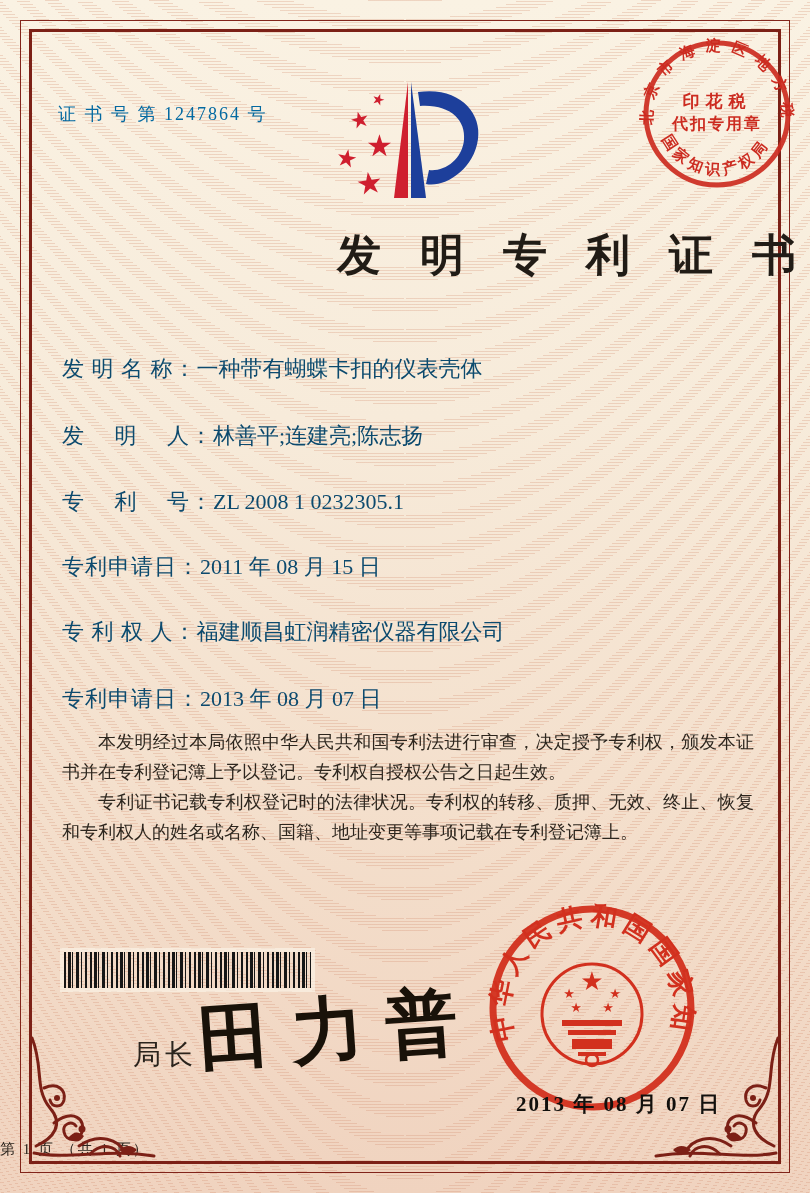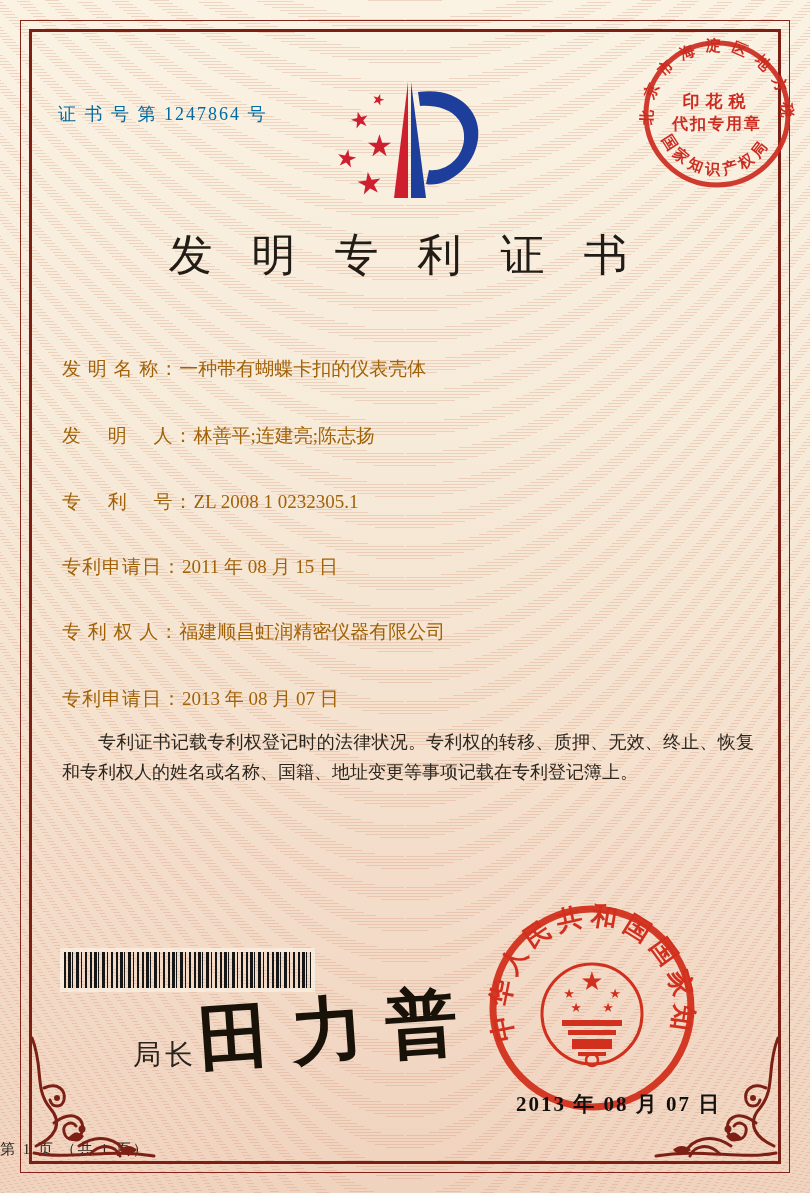--- a/index.html
+++ b/index.html
@@ -14,23 +14,23 @@
     background:
       repeating-radial-gradient(ellipse 1600px 620px at 50% 130%,
         rgba(209,137,107,0.28) 0 1.2px, rgba(0,0,0,0) 1.2px 8px),
       linear-gradient(180deg,#faf2e3 0%,#f7ebda 35%,#f4e0cd 65%,#f0d3bf 100%);
   }
   
   .frame-outer{position:absolute;inset:20px;border:1.5px solid #82241a;}
   .frame-inner{position:absolute;inset:29px;border:3px solid #7c2016;}
   .abs{position:absolute;}
   .cert-number{left:58px;top:102px;font-size:18px;color:#0369a1;letter-spacing:2px;}
-  .title{left:0;right:0;top:226px;text-align:center;font-size:44px;font-weight:normal;
+  .title{left:0;right:0;top:226px;text-align:right;font-size:44px;font-weight:bold;
          color:#211c16;letter-spacing:14px;font-family:"Liberation Serif","DejaVu Serif",serif;}
-  .field{left:62px;width:700px;font-size:19px;color:#a16207;line-height:26px;}
+  .field{left:62px;width:700px;font-size:22px;color:#0c4a6e;line-height:26px;}
   .field .lbl{letter-spacing:1px;}
   .body-text{left:62px;top:727px;width:692px;font-size:18px;color:#2d261e;
              line-height:30px;text-align:justify;}
   .body-text p{margin:0;text-indent:2em;}
   .barcode{left:64px;top:952px;width:247px;height:36px;
     background:
       repeating-linear-gradient(90deg,#161616 0 2px,rgba(0,0,0,0) 2px 4px,#161616 4px 7px,
         rgba(0,0,0,0) 7px 8px,#161616 8px 9px,rgba(0,0,0,0) 9px 12px,#161616 12px 15px,
         rgba(0,0,0,0) 15px 17px,#161616 17px 18px,rgba(0,0,0,0) 18px 21px,#161616 21px 23px,
         rgba(0,0,0,0) 23px 26px);
@@ -102,20 +102,21 @@
   <span class="lbl">专利申请日：</span><span>2011 年 08 月 15 日</span>
 </div>
 <div class="abs field" style="top:619px">
   <span class="lbl">专 利 权 人：</span><span>福建顺昌虹润精密仪器有限公司</span>
 </div>
 <div class="abs field" style="top:686px">
   <span class="lbl">专利申请日：</span><span>2013 年 08 月 07 日</span>
 </div>
 
 <div class="abs body-text">
+  <p>本发明经过本局依照中华人民共和国专利法进行审查，决定授予专利权，颁发本证书并在专利登记簿上予以登记。专利权自授权公告之日起生效。</p>
   <p>专利证书记载专利权登记时的法律状况。专利权的转移、质押、无效、终止、恢复和专利权人的姓名或名称、国籍、地址变更等事项记载在专利登记簿上。</p>
 </div>
 
 <div class="abs barcode"></div>
 
 <div class="abs sig-role">局长</div>
 <div class="abs sig-name">田力普</div>
 
 <svg class="abs seal-big" width="212" height="212" viewBox="0 0 212 212">
   <circle cx="106" cy="106" r="99" fill="none" stroke="#d2301e" stroke-width="7" opacity="0.95"></circle>

